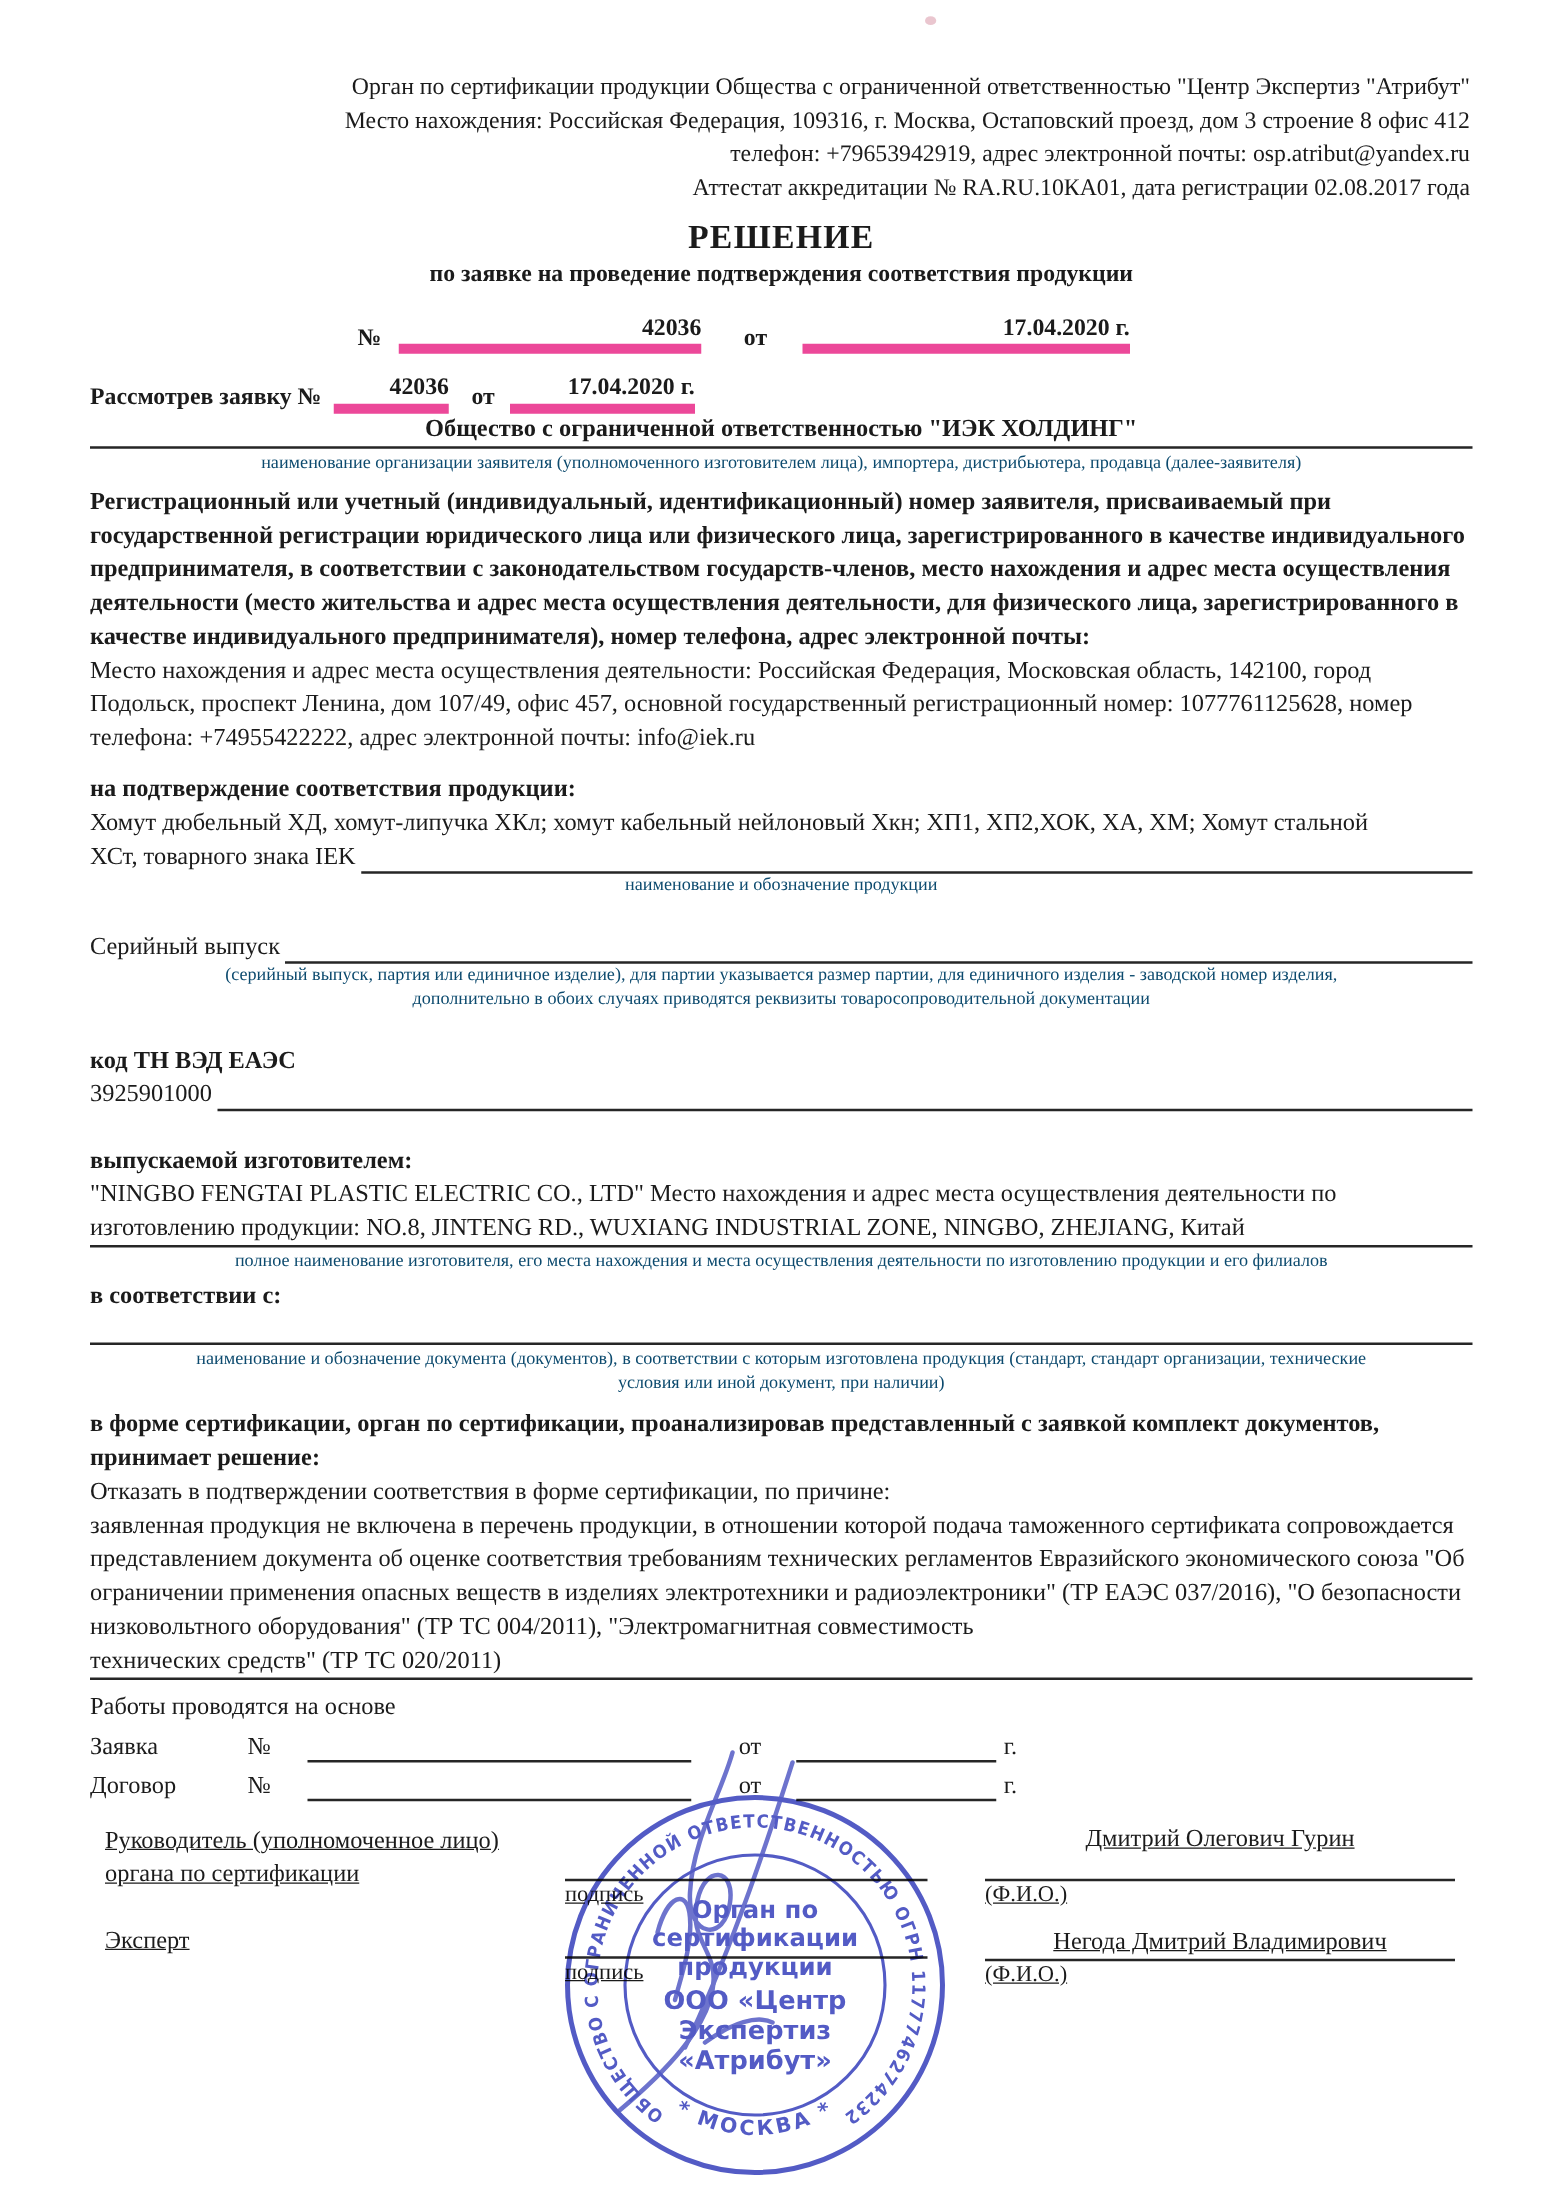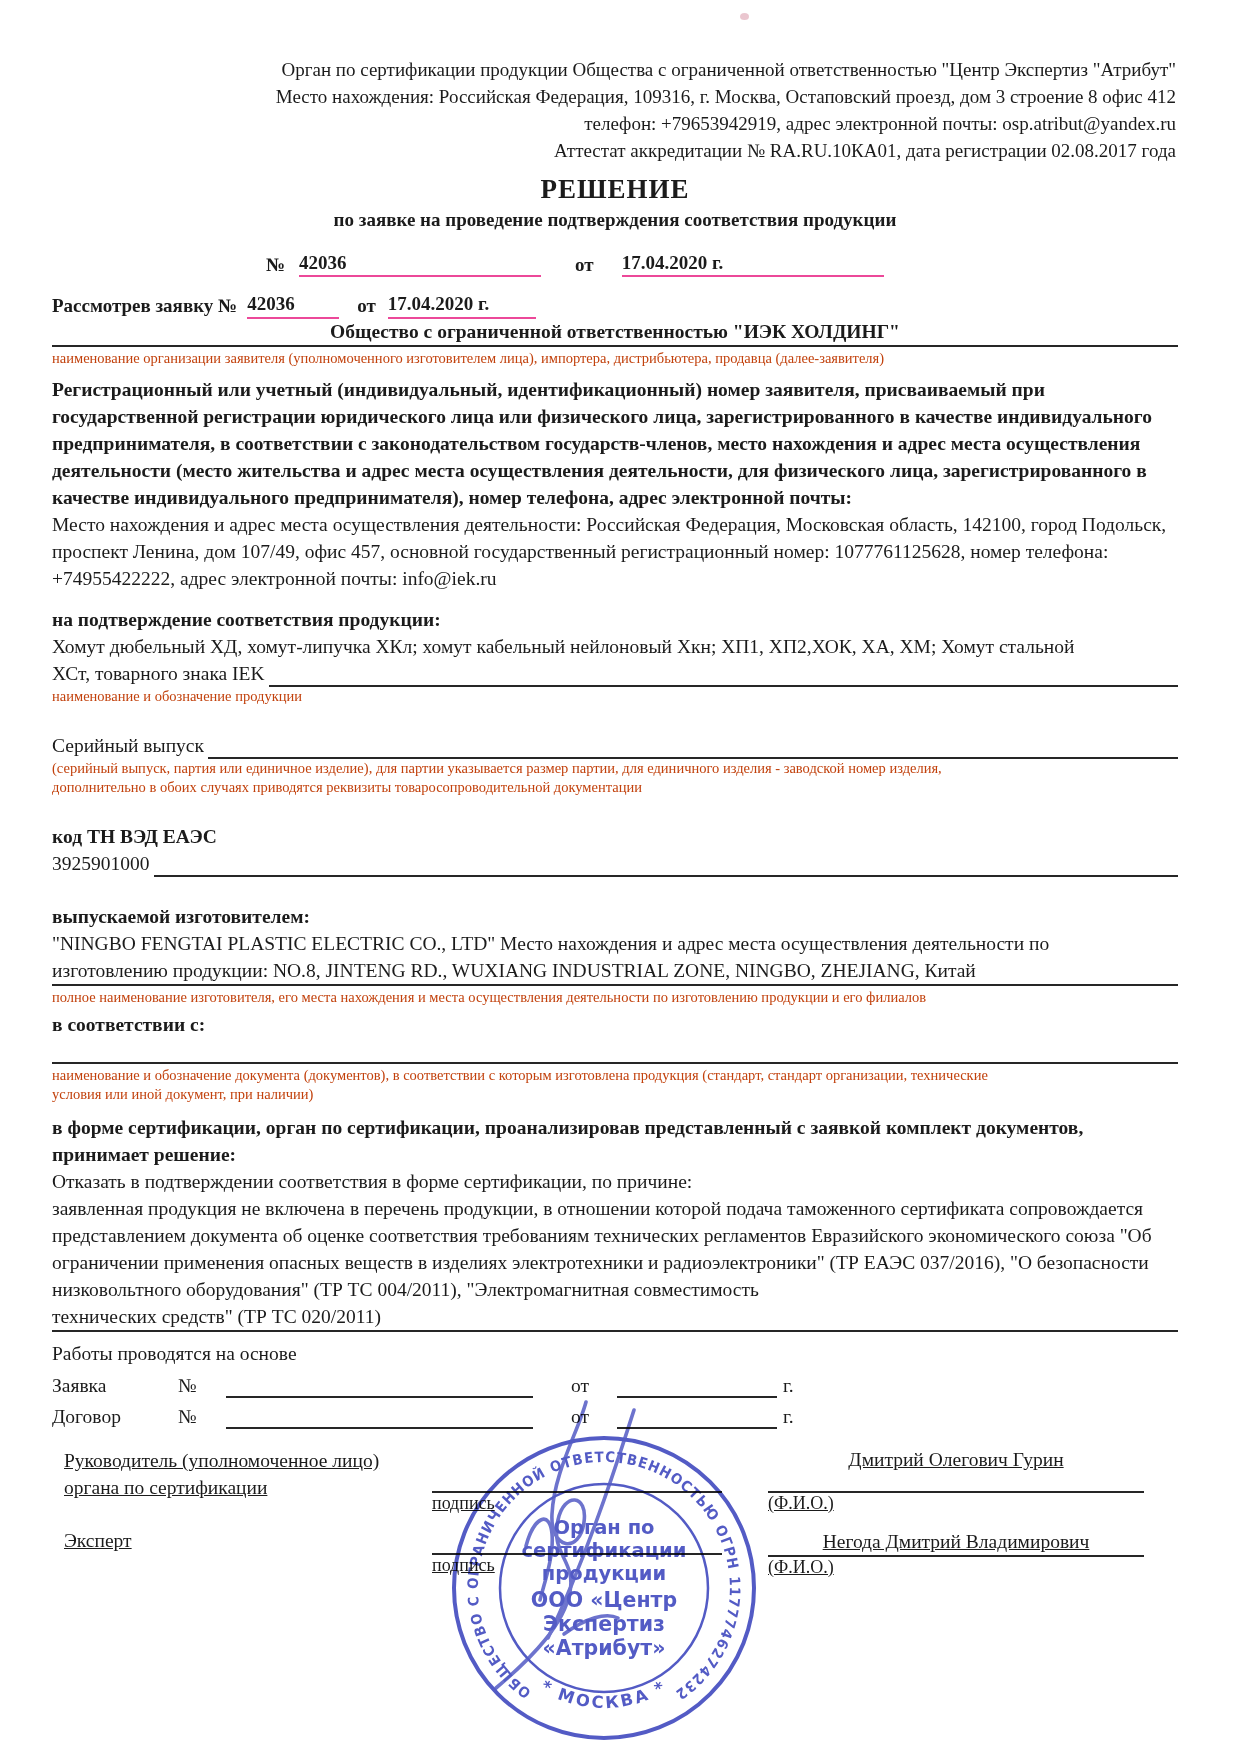--- a/index.html
+++ b/index.html
@@ -5,42 +5,42 @@
   * { box-sizing: border-box; }
   html,body { margin:0; padding:0; }
   body {
     width:1240px; height:1755px;
     background:#ffffff;
     position:relative;
     overflow:hidden;
     font-family:"Liberation Serif","DejaVu Serif",serif;
     color:#1b1b1b;
   }
-  .page { position:relative; width:1240px; height:1755px; padding:56px 62px 0 52px; }
+  .page { position:relative; width:1240px; height:1755px; padding:56px 62px 0 72px; }
 
   
   .doc-header { text-align:right; font-size:19px; line-height:27px; padding-right:2px; }
   .doc-title { text-align:center; font-size:27px; font-weight:700; letter-spacing:1px; margin-top:10px; line-height:30px; }
   .doc-subtitle { text-align:center; font-size:19px; font-weight:700; line-height:27px; margin-top:2px; }
 
   
   .num-row { display:flex; align-items:flex-end; margin-top:18px; margin-left:214px; font-size:19px; font-weight:700; line-height:24px; }
-  .uval { display:inline-block; border-bottom:2px solid #ec4899; text-align:left; }
+  .uval { display:inline-block; border-bottom:8px solid #ec4899; text-align:right; }
   .num-row .uval.no { width:242px; margin-left:14px; }
   .num-row .ot { margin-left:34px; }
   .num-row .uval.date { width:262px; margin-left:28px; }
 
   
   .rev-row { display:flex; align-items:flex-end; margin-top:14px; font-size:19px; font-weight:700; line-height:26px; }
   .rev-row .uval.no { width:92px; margin-left:10px; }
   .rev-row .ot { margin-left:18px; }
   .rev-row .uval.date { width:148px; margin-left:12px; }
 
   .applicant-name { text-align:center; font-size:19.5px; font-weight:600; line-height:26px; border-bottom:2px solid #262626; }
-  .caption { font-size:14.5px; line-height:19px; text-align:left; color:#c2410c; }
+  .caption { font-size:14.5px; line-height:19px; text-align:center; color:#0c4a6e; }
   .caption.mt { margin-top:2px; }
 
   .para { font-size:19.5px; line-height:27px; text-align:left; }
   .para.b { font-weight:700; }
 
   .uline-row { display:flex; align-items:flex-end; font-size:19.5px; line-height:27px;text-align:center; }
   .fill-line { flex:1; border-bottom:2px solid #262626; margin-left:4px; height:22px; }
   .row-underlined { border-bottom:2px solid #262626; font-size:19.5px; line-height:27px; }
 
   .blank-line { border-bottom:2px solid #262626; height:26px; }

